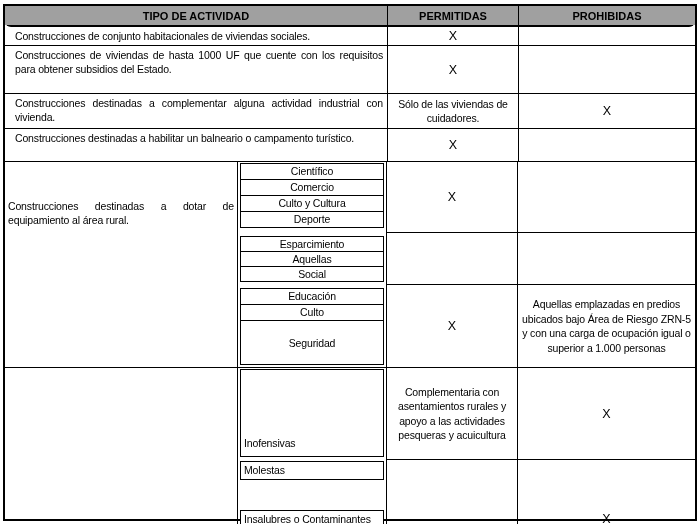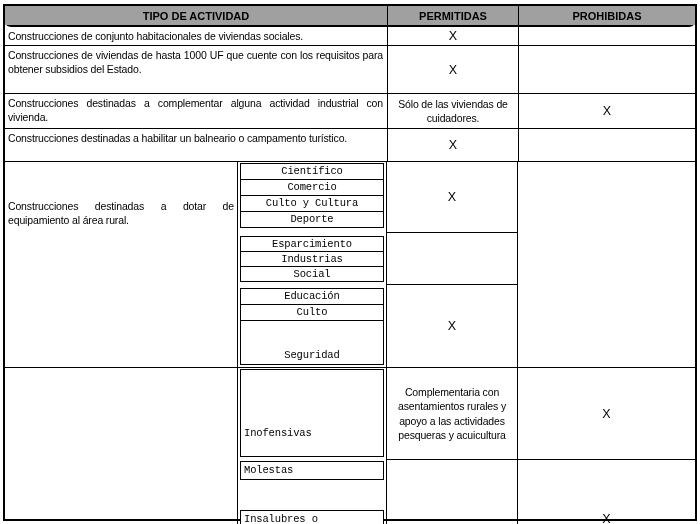--- a/index.html
+++ b/index.html
@@ -13,40 +13,40 @@
   .row:last-child { border-bottom:none; }
   
   .c1 { width:383px; border-right:1px solid #000; }
   .c2 { width:131px; border-right:1px solid #000; }
   .c3 { flex:1; }
   
   .hdr { height:21px; border-bottom:2px solid #000; background:#a16207;border-radius:6px; }
   .hdr > div { display:flex; align-items:center; justify-content:center;
                font-weight:bold; font-size:11px; letter-spacing:0; background:#a0a0a0; }
   
-  .act { padding:2px 4px 2px 3px; }
+  .act { padding:2px 4px 2px 10px; }
   .just { text-align:justify; }
   .mid { display:flex; align-items:center; justify-content:center; text-align:center; }
   .xmark { font-size:12.5px; letter-spacing:0; }
   
   .lcell { width:233px; border-right:1px solid #000; }
   .subcol { width:149px; border-right:1px solid #000; display:flex; flex-direction:column; }
   .grp { display:flex; flex-direction:column; flex:0 0 auto; }
   .gA { height:71px; padding-top:1px; }
   .gB { height:52px; padding-top:3px; }
   .gC { height:82px; padding-top:3px; }
   .box { border:1px solid #000; margin:0 2px; height:17px; line-height:15px;
-         text-align:center; background:#fff; flex:0 0 auto;font-family:Liberation Mono, monospace; }
+         text-align:center; background:#fff; flex:0 0 auto; }
   .box + .box { margin-top:-1px; }
   .gB .box { height:16px; line-height:14px; }
   .box.tall { height:45px; display:flex; align-items:flex-end; justify-content:center;
-              line-height:13px; padding-bottom:2px; }
+              line-height:13px; padding-bottom:14px; }
   .box.left { text-align:left; padding-left:3px; }
   .box.inof { height:88px; margin-top:1px; display:flex; align-items:flex-end;
-              padding-left:3px; line-height:13px; padding-bottom:16px; }
+              padding-left:3px; line-height:13px; padding-bottom:6px; }
   .gD { padding-top:4px;gap:31px; }
   .gD .box { height:19px; line-height:17px; }
   
   .stack { display:flex; flex-direction:column; }
   .cellA { height:71px; border-bottom:1px solid #000; }
   .cellB { height:52px; border-bottom:1px solid #000; }
   .cellC { flex:1; }
   .cellInof { height:92px; border-bottom:1px solid #000; }
   .cellRest { flex:1; }
   .smalltxt { font-size:10.5px; line-height:14.5px; padding:1px 4px; }
@@ -96,36 +96,41 @@
 
       <div class="subcol">
         <div class="grp gA">
           <div class="box">Científico</div>
           <div class="box">Comercio</div>
           <div class="box">Culto y Cultura</div>
           <div class="box">Deporte</div>
         </div>
         <div class="grp gB">
           <div class="box">Esparcimiento</div>
-          <div class="box">Industrias</div>
+          <div class="box">Aquellas</div>
           <div class="box">Social</div>
         </div>
         <div class="grp gC">
           <div class="box">Educación</div>
           <div class="box">Culto</div>
           <div class="box tall">Seguridad</div>
         </div>
       </div>
 
       <div class="c2 stack">
         <div class="cellA mid xmark">X</div>
         <div class="cellB"></div>
         <div class="cellC mid xmark">X</div>
       </div>
 
+      <div class="c3 stack">
+        <div class="cellA"></div>
+        <div class="cellB"></div>
+        <div class="cellC mid smalltxt">Aquellas emplazadas en predios ubicados bajo Área de Riesgo ZRN-5 y con una carga de ocupación igual o superior a 1.000 personas</div>
+      </div>
     </div>
 
     <div class="row sec6">
       <div class="lcell industrias-lbl">Industrias</div>
 
       <div class="subcol">
         <div class="box left inof">Inofensivas</div>
         <div class="grp gD">
           <div class="box left">Molestas</div>
           <div class="box left">Insalubres o Contaminantes</div>

